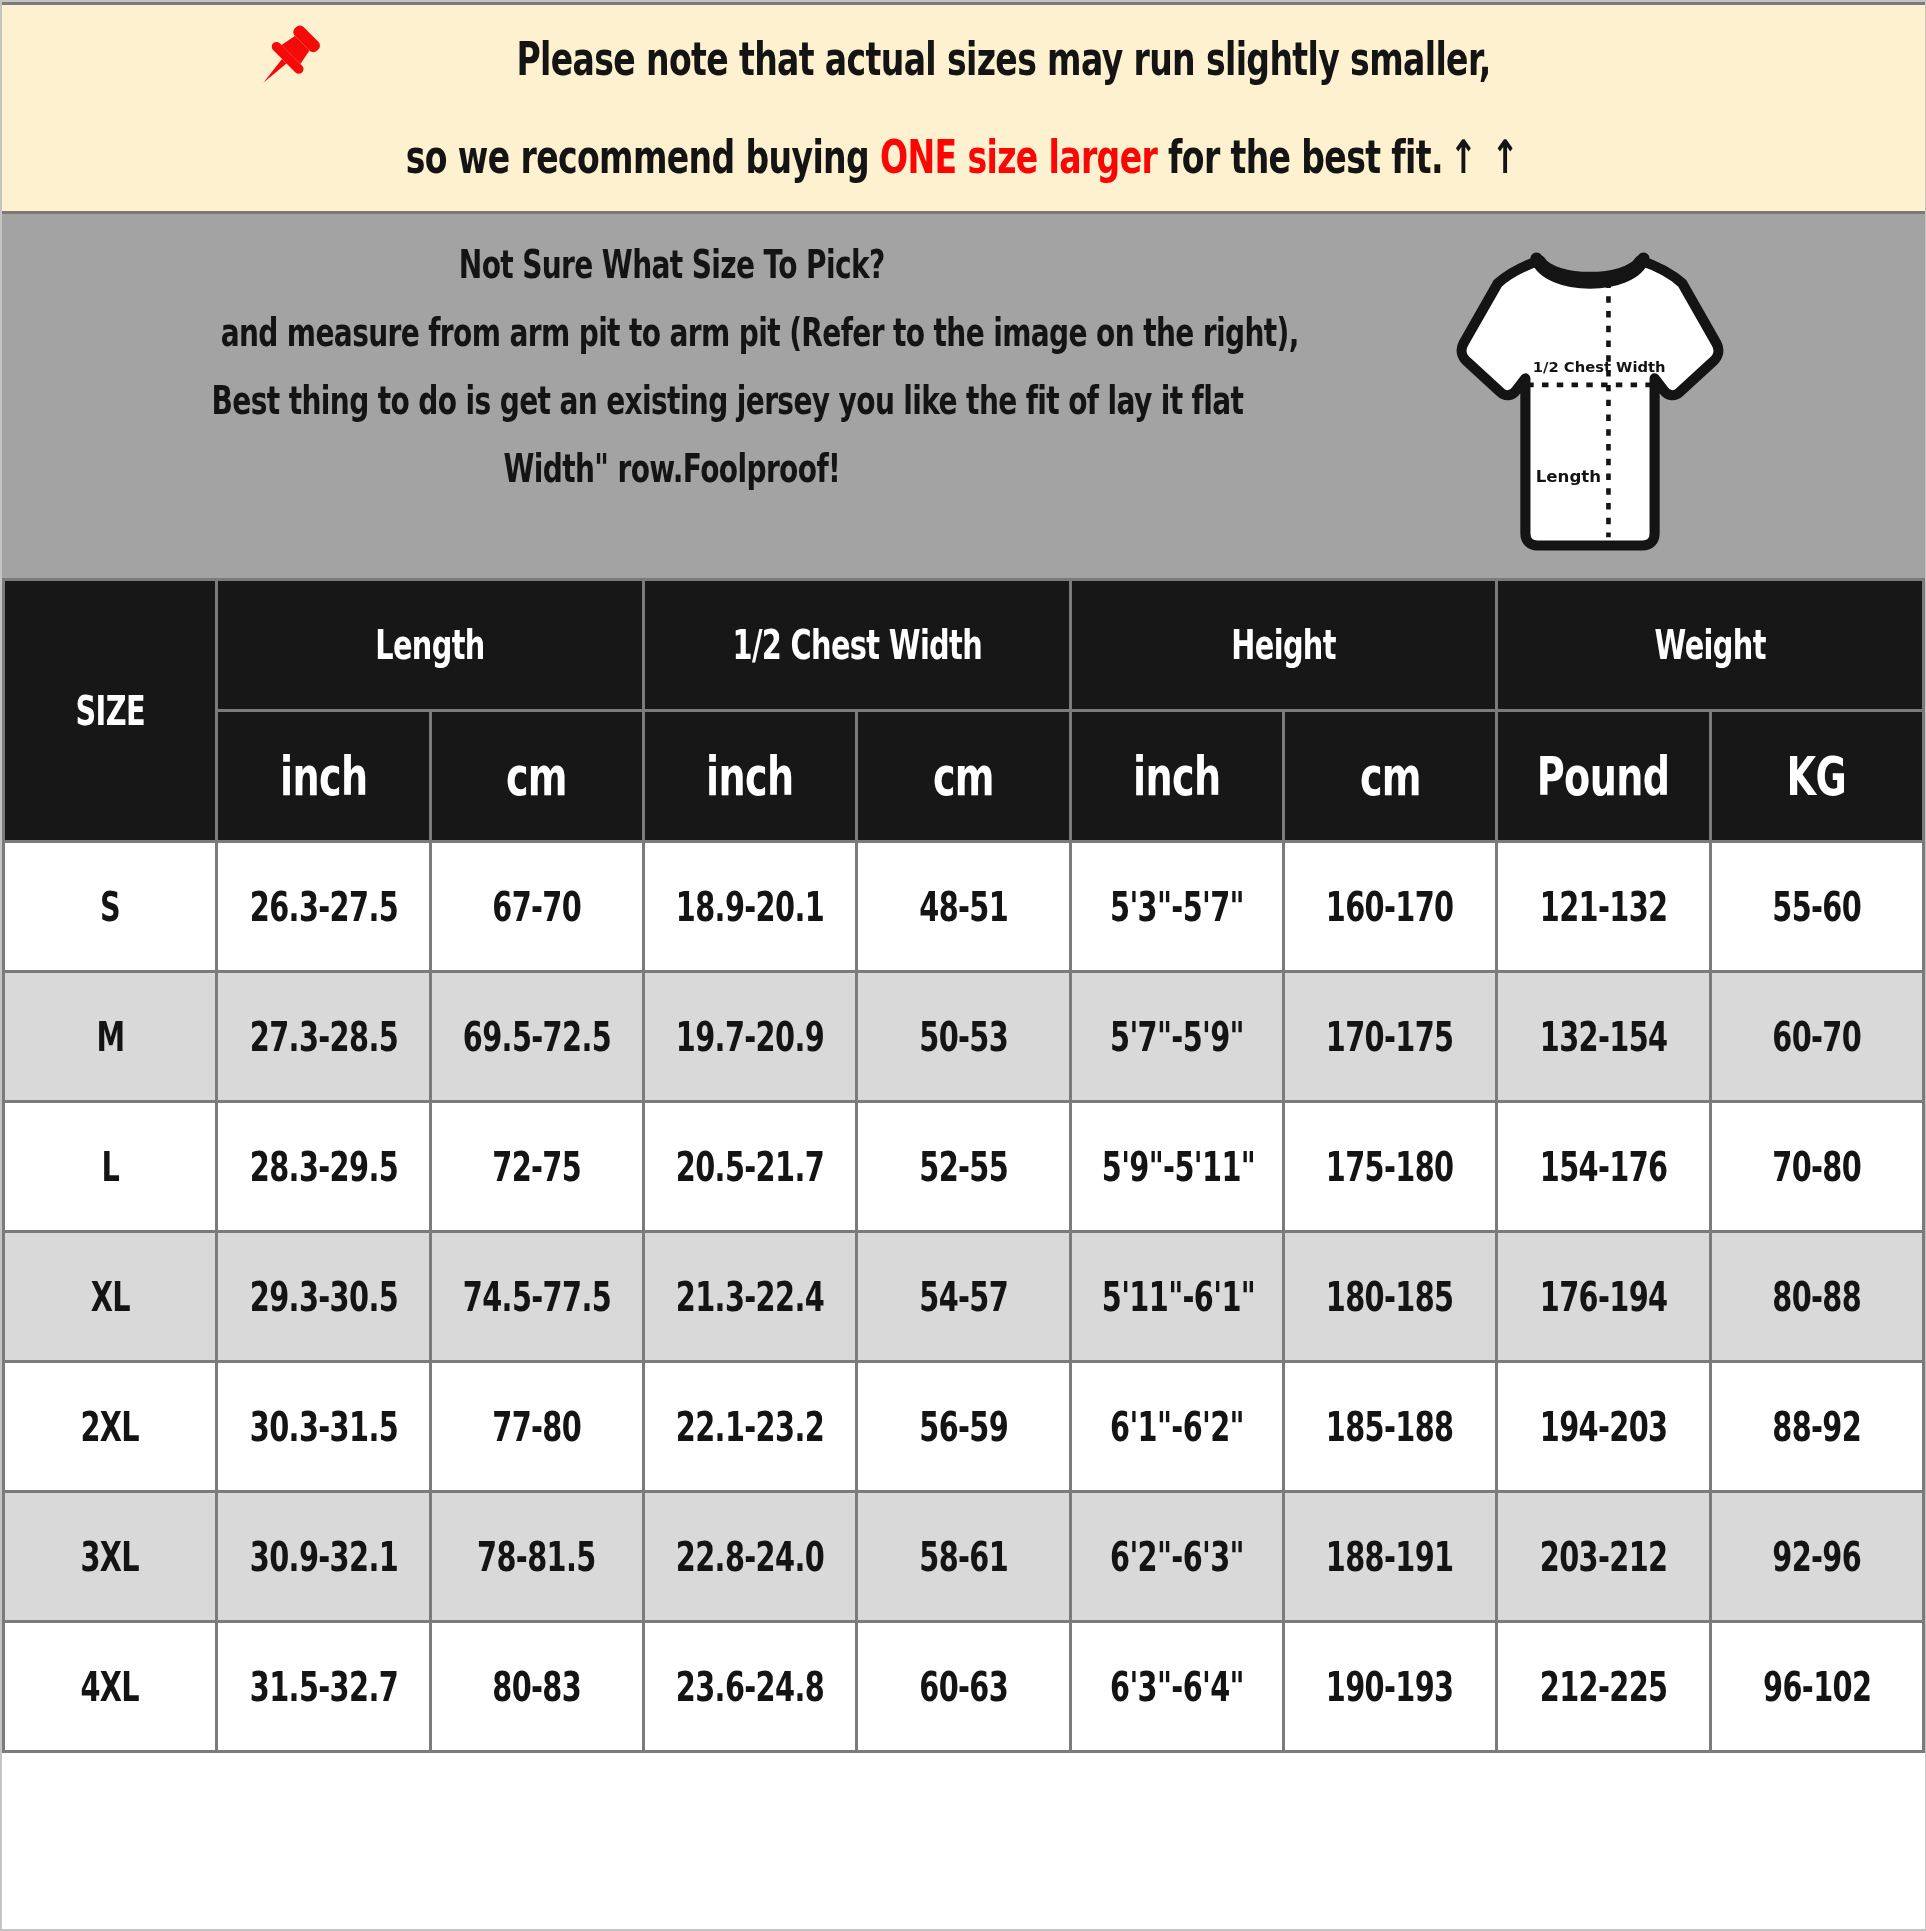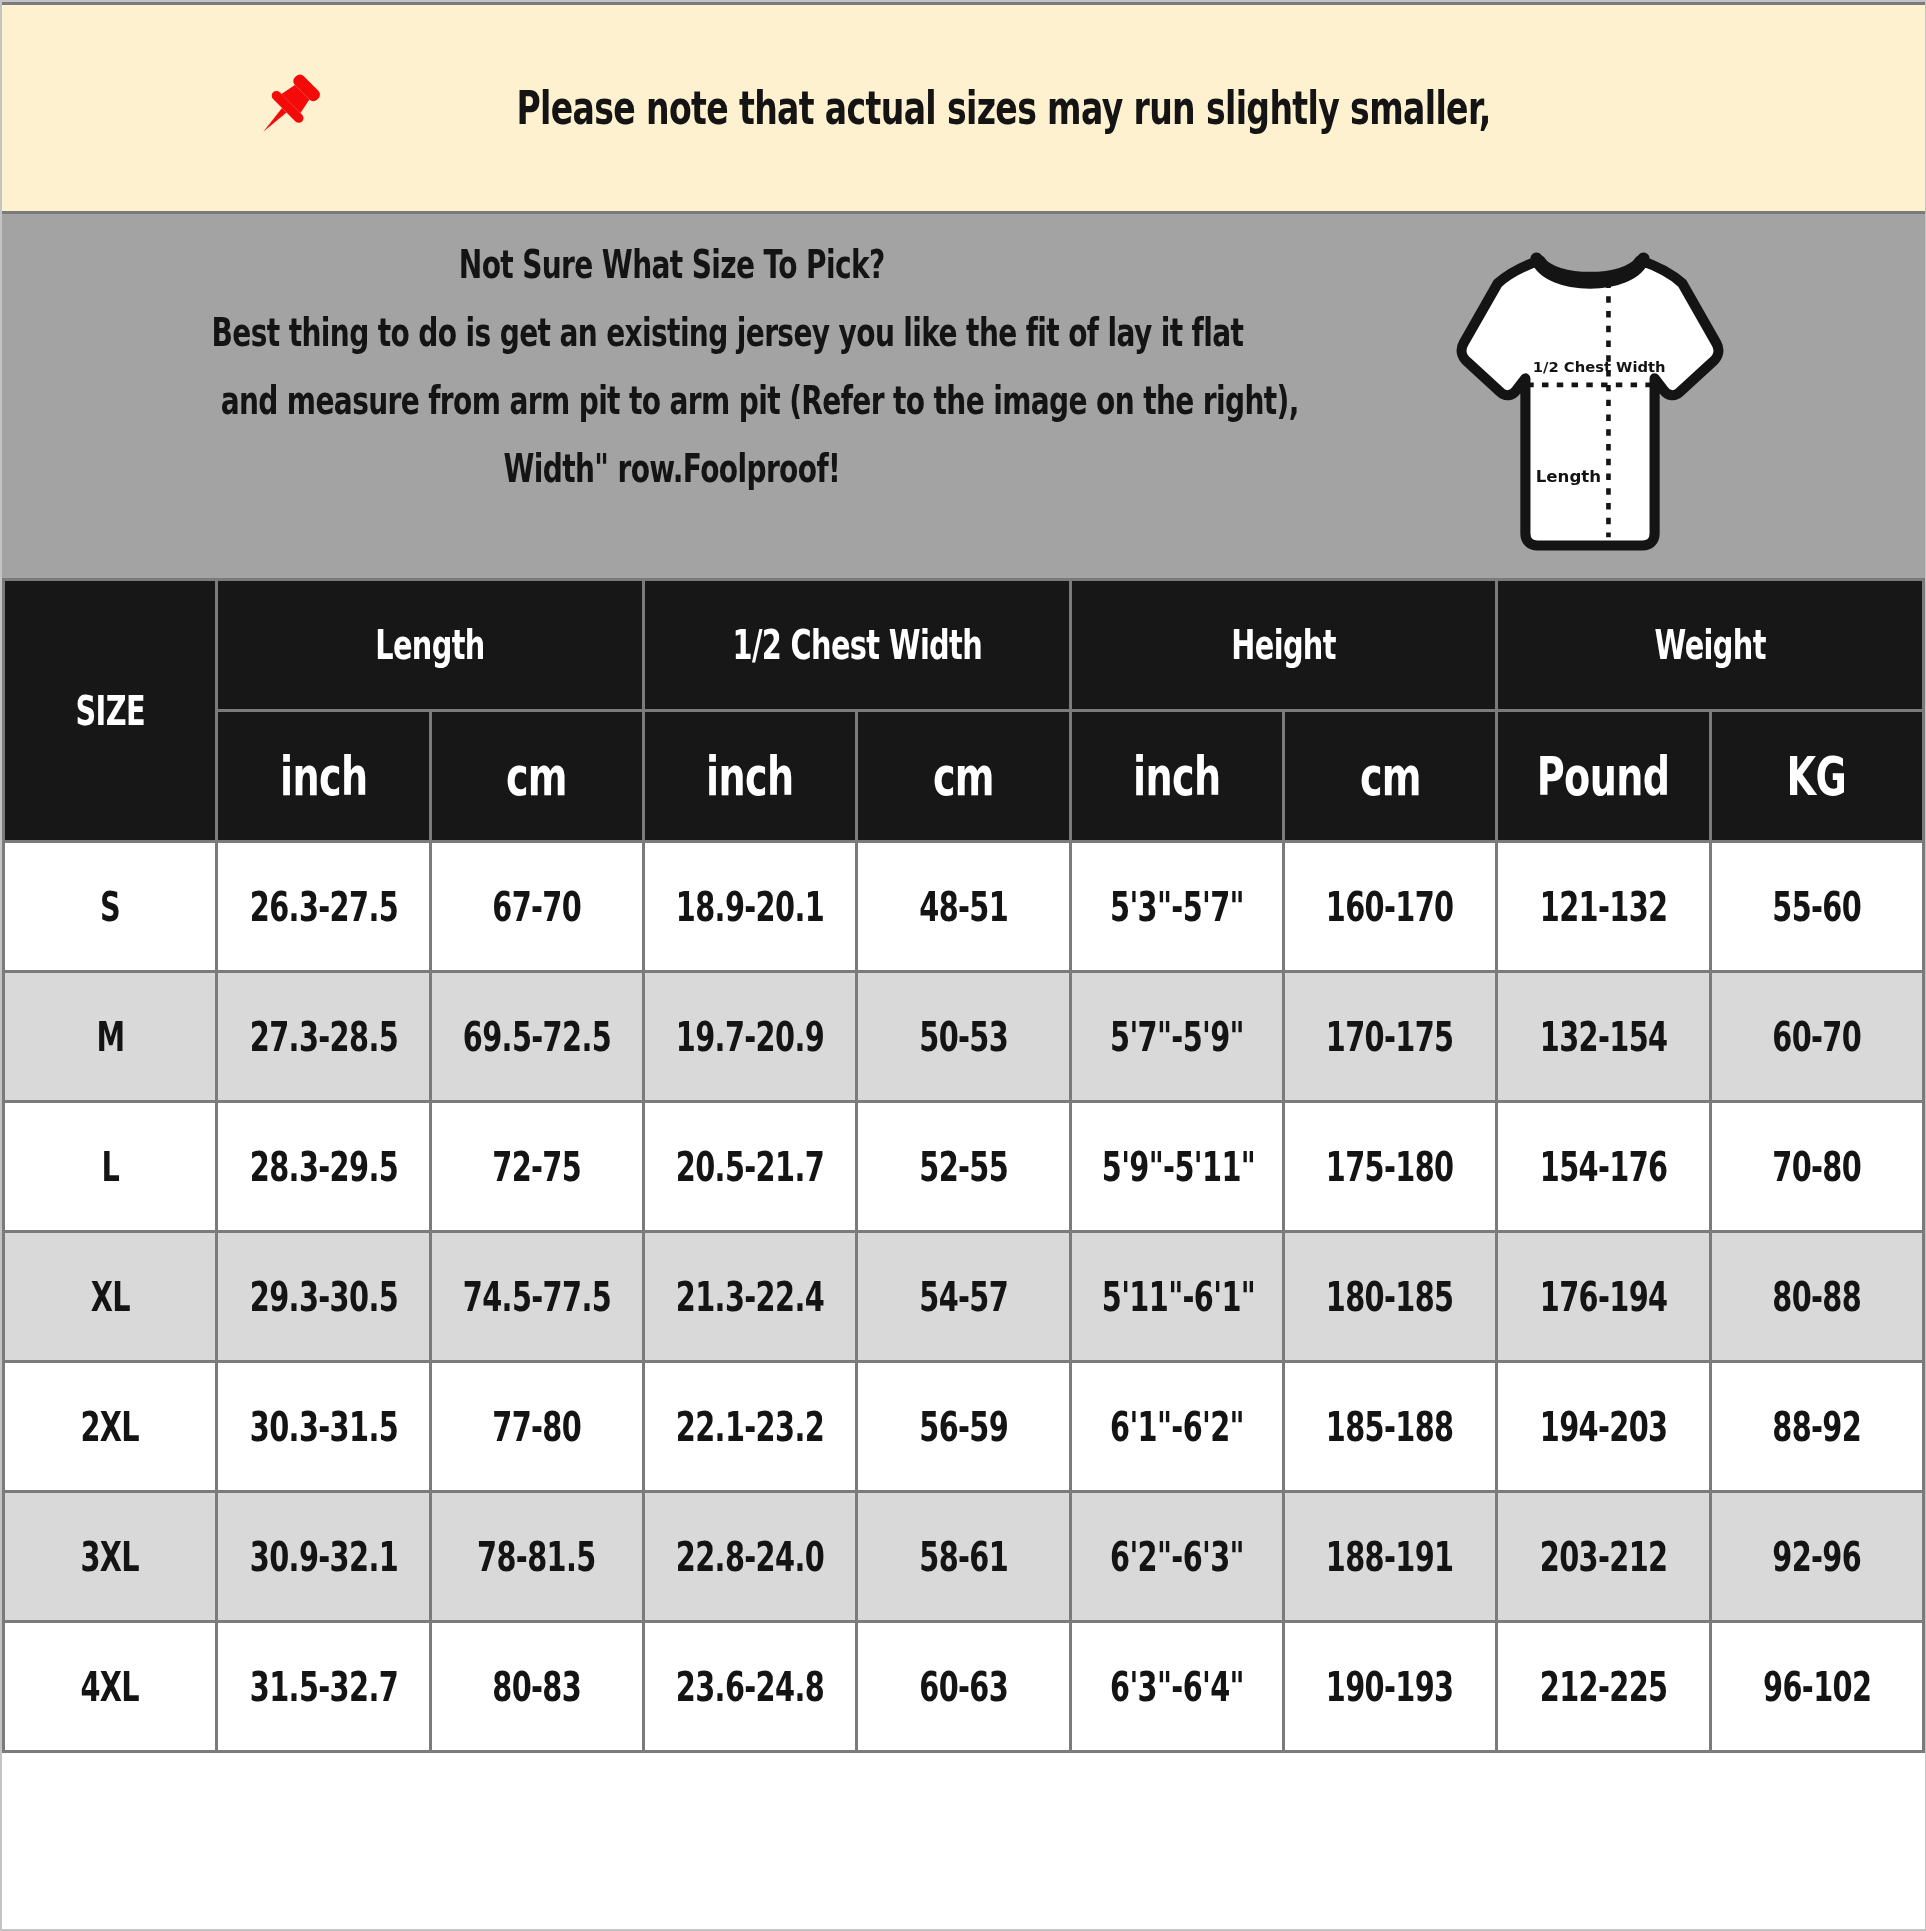--- a/index.html
+++ b/index.html
@@ -49,29 +49,32 @@
       <svg class="pin" viewBox="0 0 100 100" aria-hidden="true">
         <g fill="#f50a0a" transform="rotate(45 50 50)">
           <rect x="30" y="6" width="40" height="16" rx="7"></rect>
           <path d="M37,22 L63,22 L67,42 L33,42 Z"></path>
           <rect x="24" y="42" width="52" height="12" rx="6"></rect>
           <path d="M46,54 L54,54 L50.5,92 Z"></path>
         </g>
       </svg>
       <span class="cond">Please note that actual sizes may run slightly smaller,</span>
     </div>
+    <div class="note-line">
+      <span class="cond"><span>so we recommend buying </span><span class="hl">ONE size larger</span><span> for the best fit.</span><span class="arrows">↑ ↑</span></span>
+    </div>
   </section>
 
   <div class="divider thick"></div>
 
   <section class="instructions">
     <div class="instr-text">
       <div><span class="cond">Not Sure What Size To Pick?</span></div>
+      <div><span class="cond">and measure from arm pit to arm pit (Refer to the image on the right),</span></div>
       <div><span class="cond">Best thing to do is get an existing jersey you like the fit of lay it flat</span></div>
-      <div><span class="cond">and measure from arm pit to arm pit (Refer to the image on the right),</span></div>
       <div><span class="cond">Width" row.Foolproof!</span></div>
     </div>
 
     <svg class="tshirt" viewBox="0 0 300 350" aria-hidden="false">
       <path d="M96,22 C78,28 60,38 50,47 L13,112 C9,119 11,127 17,132 L53,165 C58,170 66,169 70,163 L80,150 L80,318 C80,326 85,331 93,331 L207,331 C215,331 220,326 220,318 L220,150 L230,163 C234,169 242,170 247,165 L283,132 C289,127 291,119 287,112 L250,47 C240,38 222,28 204,22 C190,46 110,46 96,22 Z" fill="#ffffff" stroke="#141414" stroke-width="11" stroke-linejoin="round"></path>
       <path d="M92,20 C104,55 196,55 208,20" fill="none" stroke="#141414" stroke-width="13" stroke-linecap="round"></path>
       <line x1="82" y1="157" x2="218" y2="157" stroke="#141414" stroke-width="5" stroke-dasharray="7 9"></line>
       <line x1="170" y1="45" x2="170" y2="322" stroke="#141414" stroke-width="5" stroke-dasharray="7 9"></line>
       <text x="88" y="143" font-size="16" font-weight="700" fill="#141414">1/2 Chest Width</text>
       <text x="162" y="262" text-anchor="end" font-size="18" font-weight="700" fill="#141414">Length</text>

